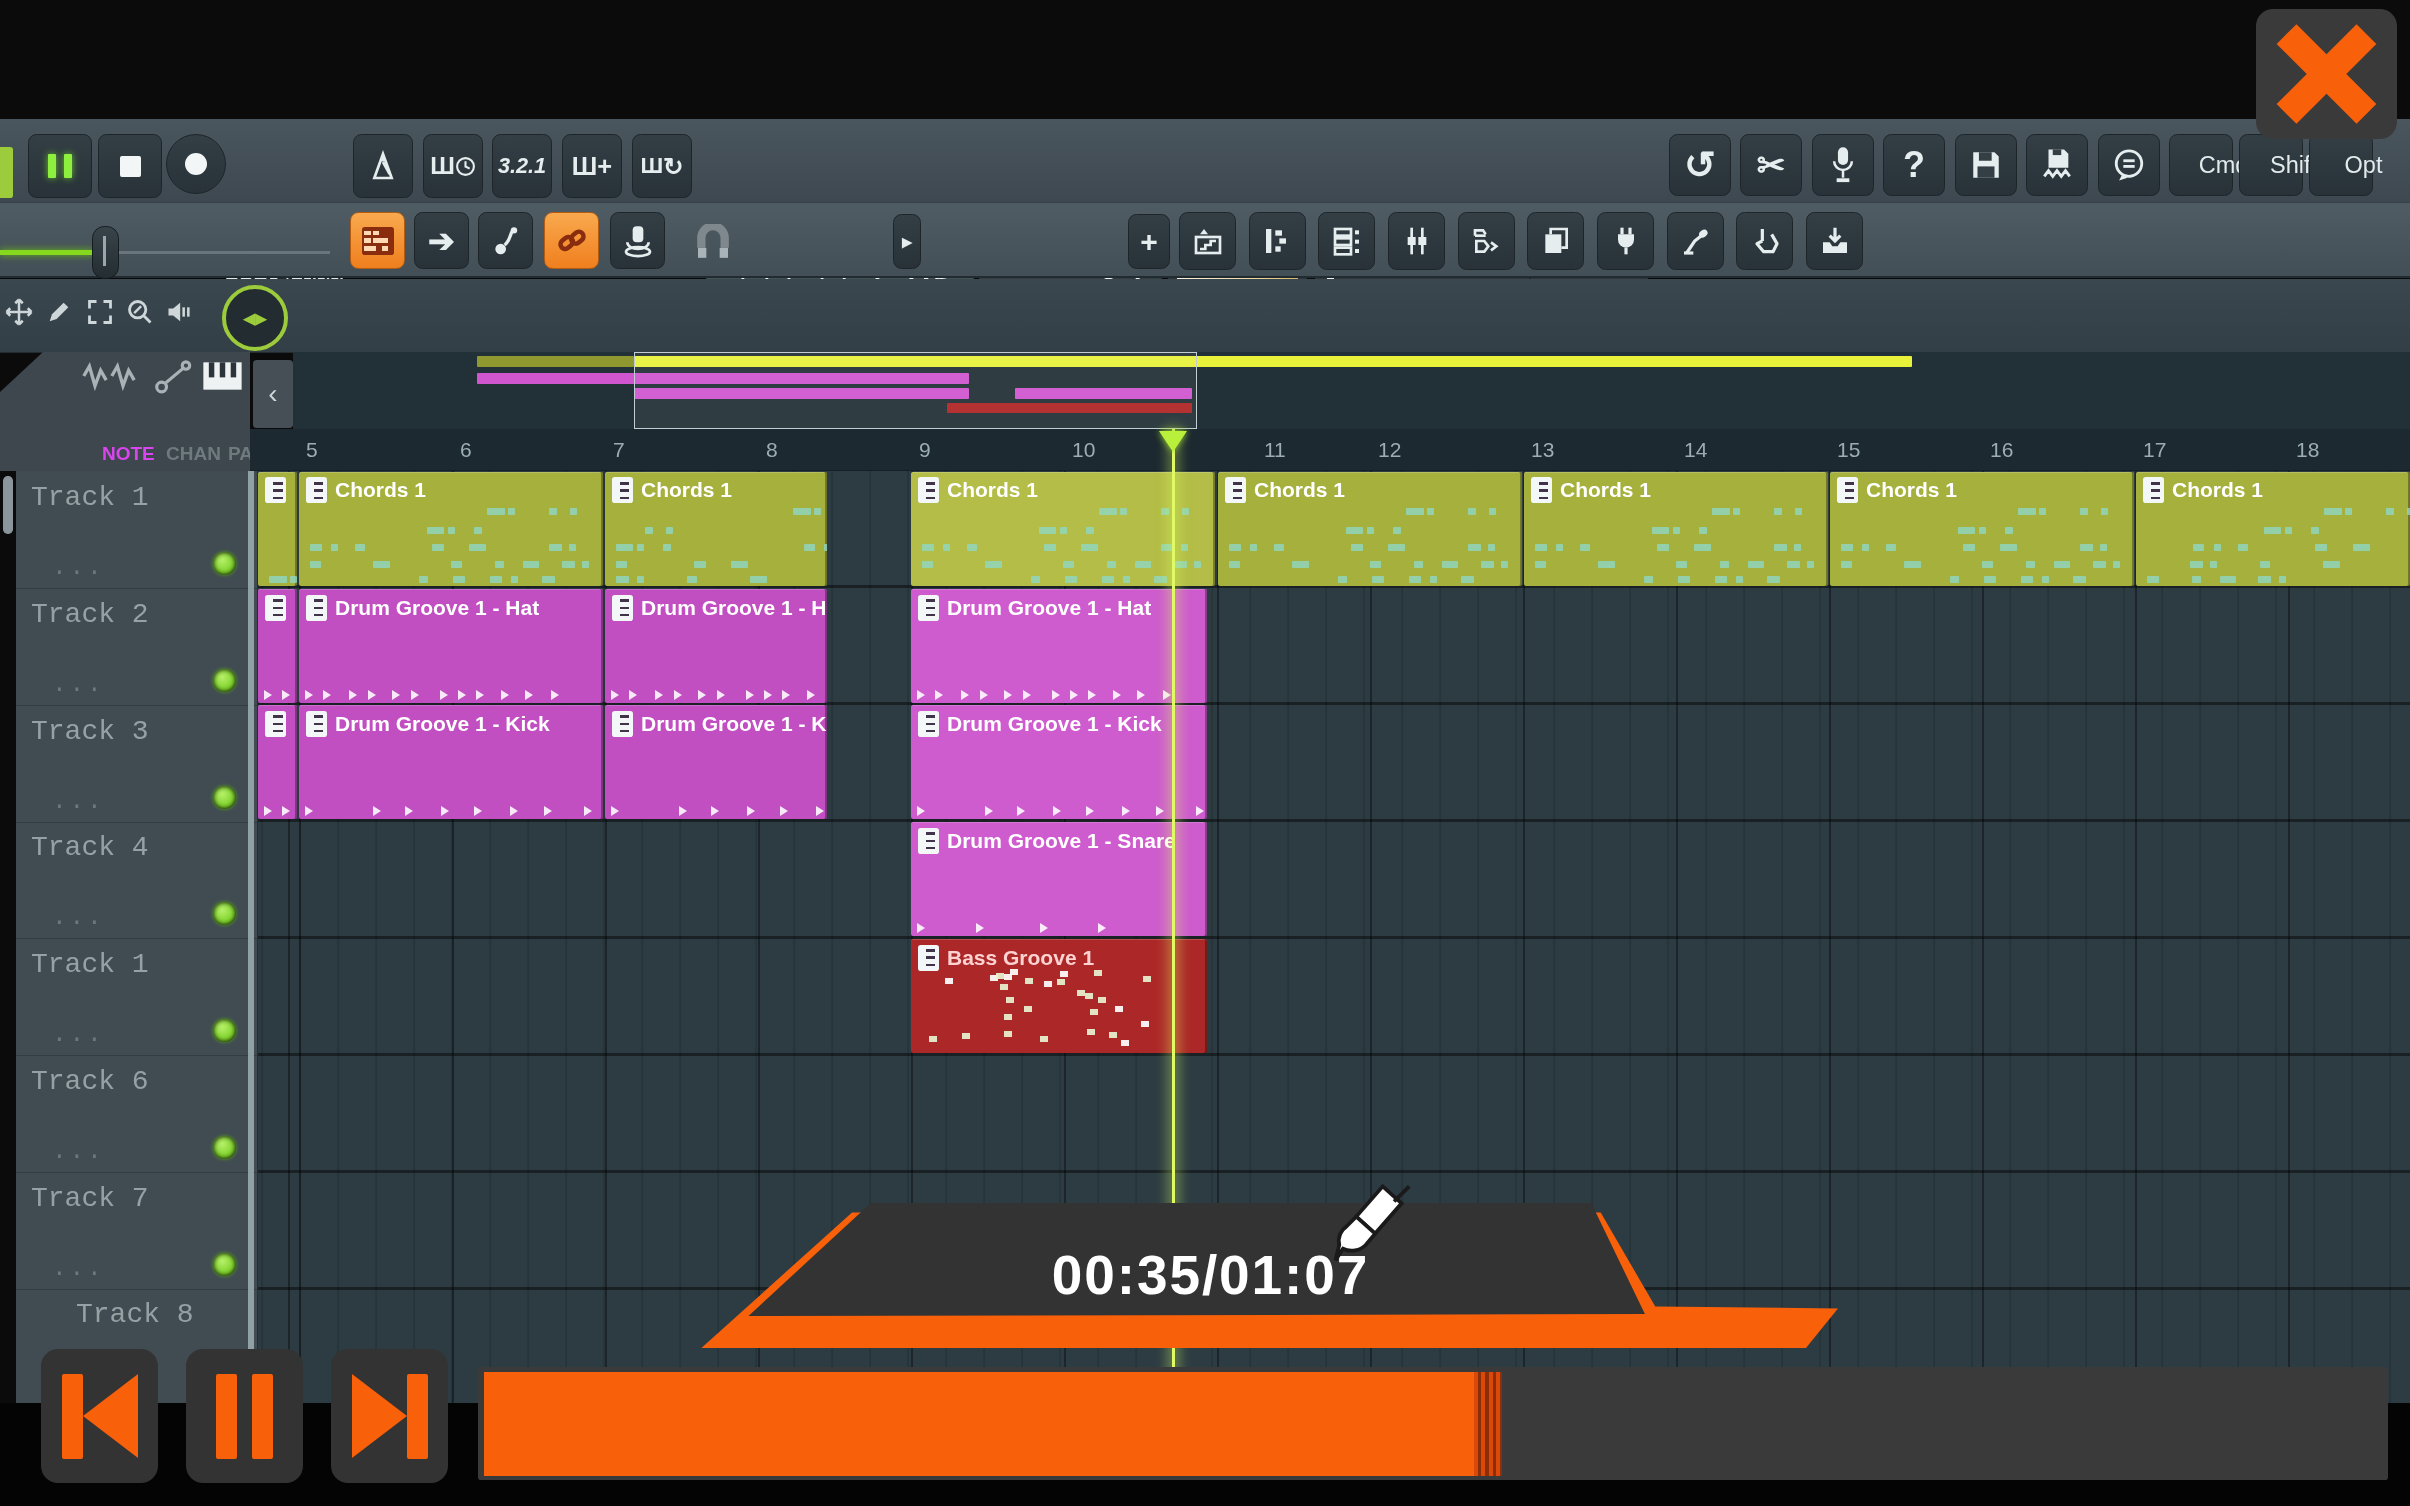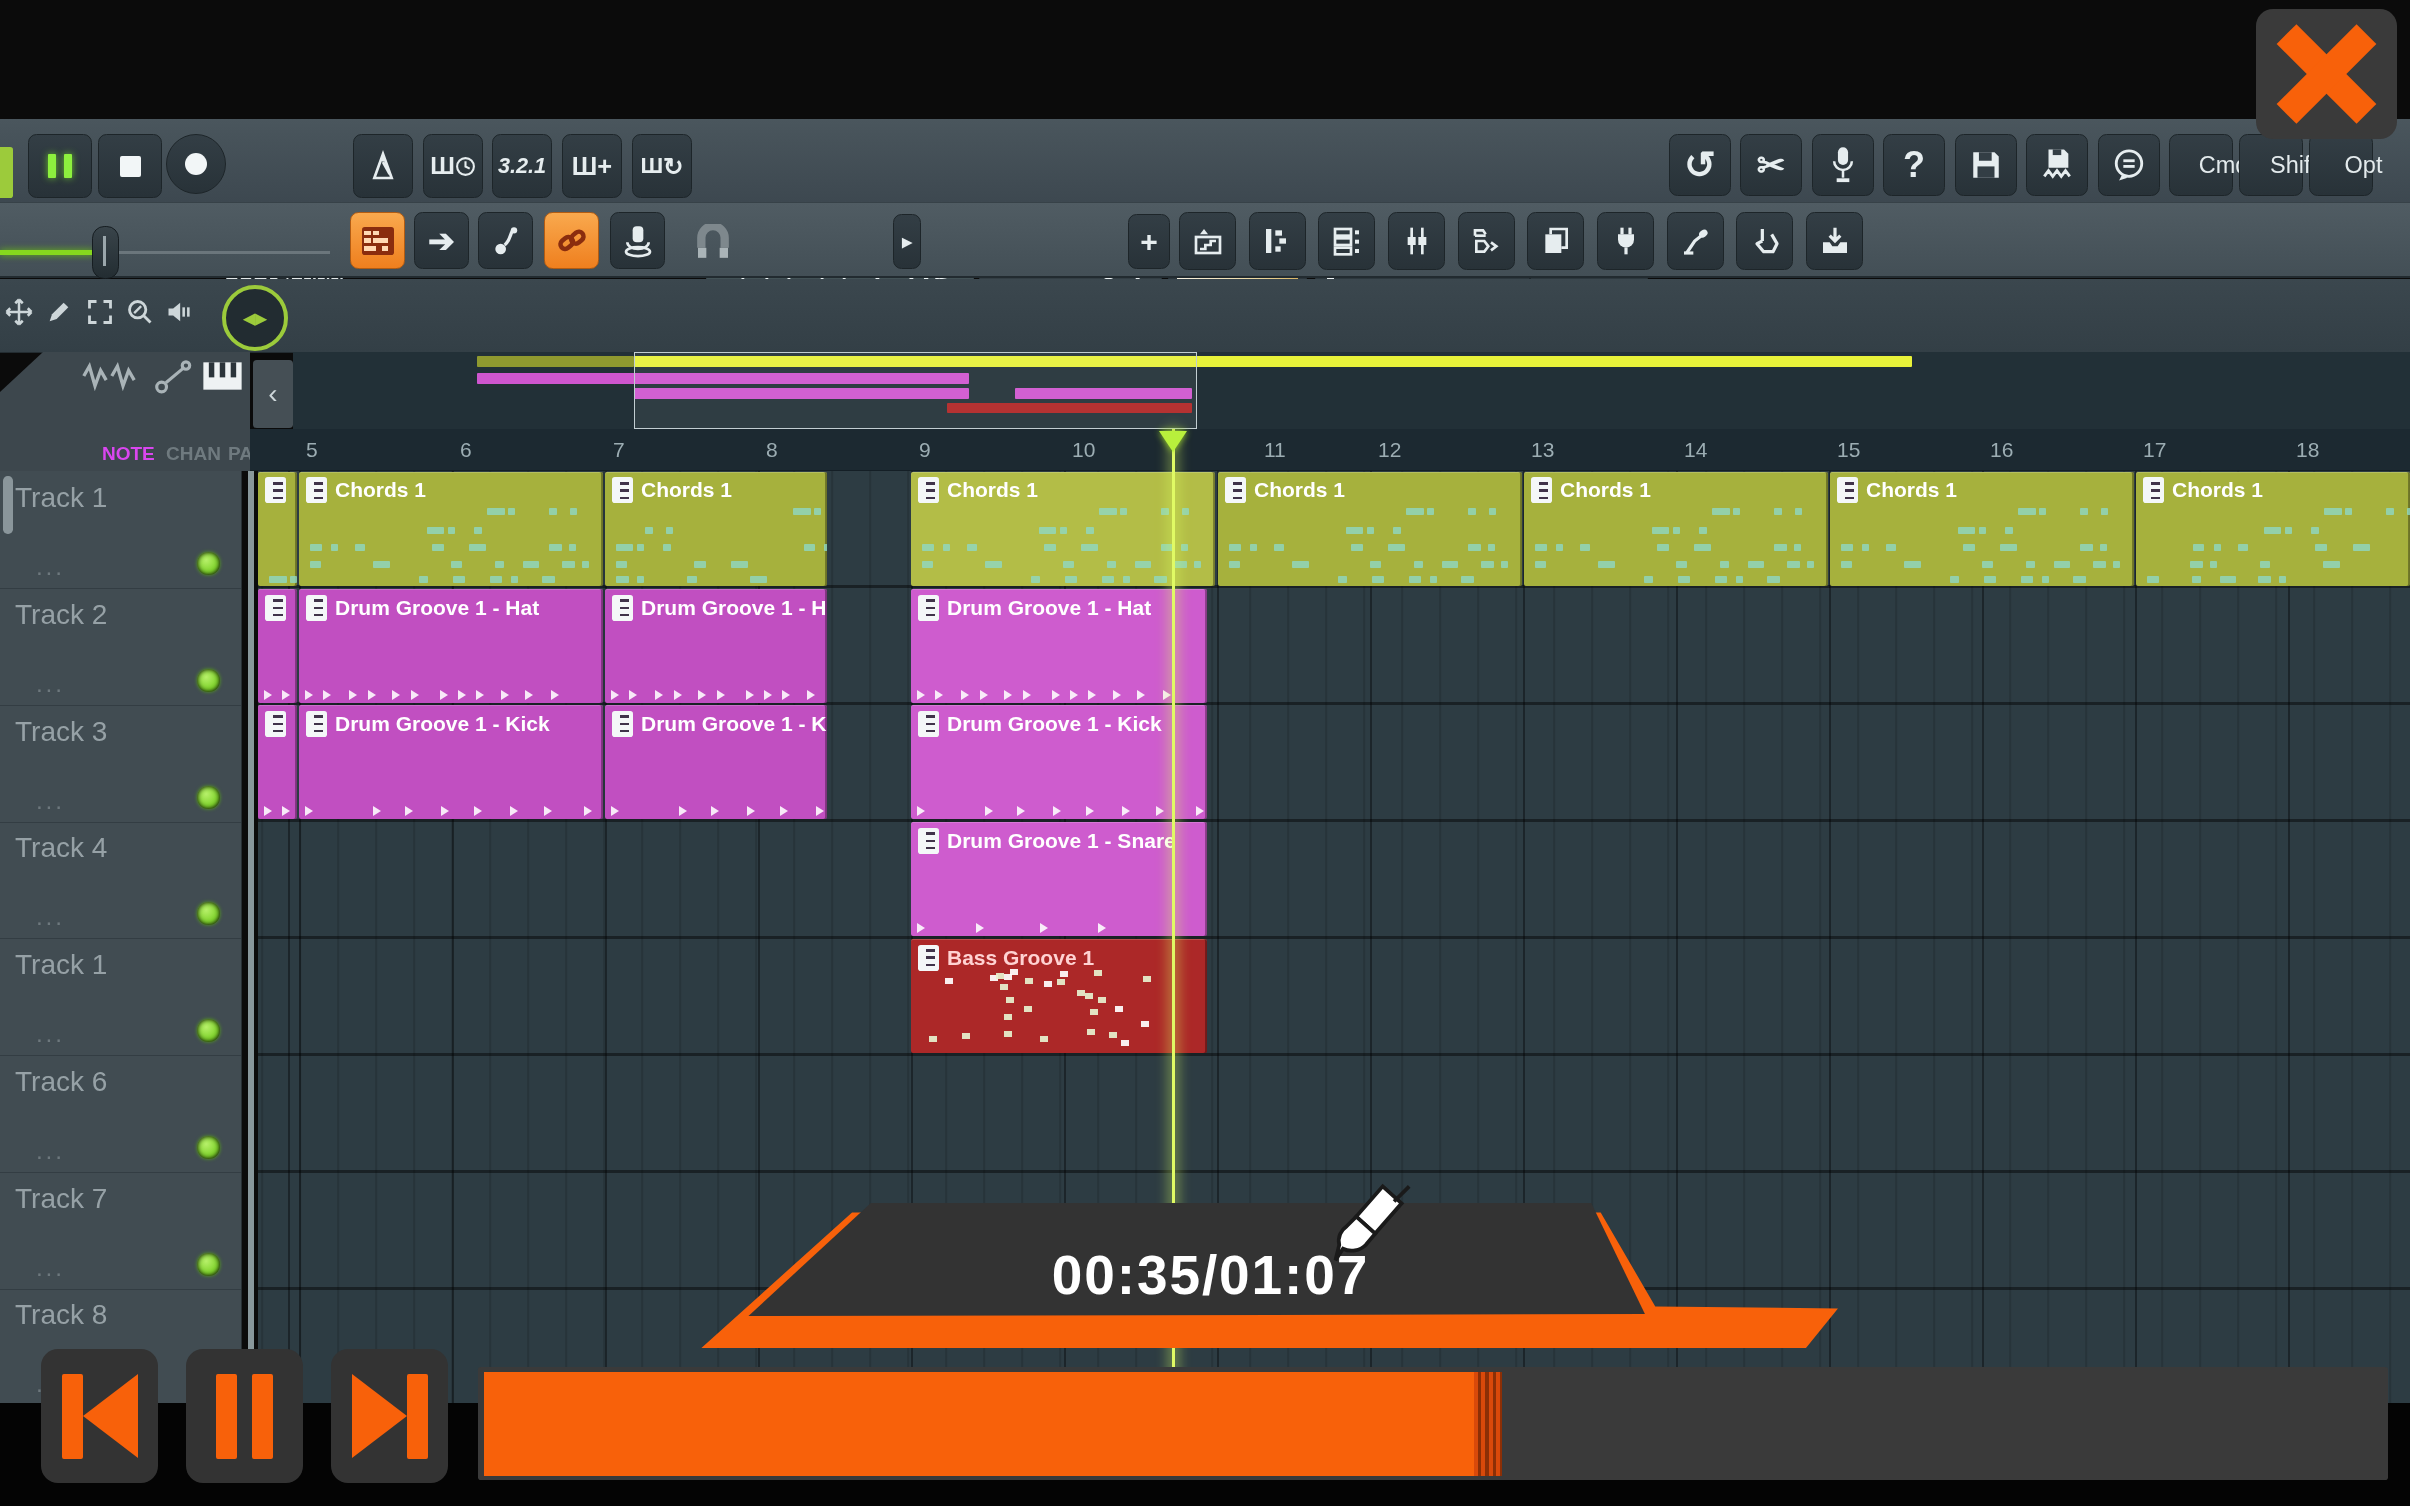--- a/index.html
+++ b/index.html
@@ -60,21 +60,21 @@
           display:flex;align-items:center;justify-content:center;color:#9ccb3b;font-size:24.5px;}
   #corner{left:0;top:352px;width:250px;height:119px;background:#3d474d;
           clip-path:polygon(43px 0,100% 0,100% 100%,0 100%,0 40px);}
   #cornerlabels{position:absolute;left:0;top:443px;width:250px;font-size:19px;font-weight:bold;}
   #collapse{left:253px;top:360px;width:40px;height:68px;background:#454f55;border-radius:3.8px;color:#cdd6d9;
             display:flex;align-items:center;justify-content:center;font-size:28px;}
   #ministrip{left:293px;top:352px;width:2118px;height:77px;background:#223037;}
   .mobar{position:absolute;border-radius:0.9px;}
   #moview{position:absolute;left:341px;top:0;width:561px;height:75px;border:1.9px solid #c2ced2;background:#ffffff10;}
   #ruler{left:250px;top:429px;width:2160px;height:41px;background:#1c2931;border-bottom:1.9px solid #141f26;color:#9cadb3;font-size:21px;}
-  #trackpanel{left:0;top:471px;width:241px;height:932px;background:#414c52;border-right:1.9px solid #272f34;}
+  #trackpanel{left:16px;top:471px;width:241px;height:932px;background:#414c52;border-right:1.9px solid #272f34;font-family:Liberation Mono, monospace;}
   #vscroll{left:2.8px;top:476px;width:10.4px;height:58px;background:#8a969b;border-radius:4.7px;}
   #divline{left:248px;top:471px;width:5.6px;height:932px;background:#9fb0b5;opacity:.85;}
   #cliparea{left:258px;top:471px;width:2153px;height:932px;background:#2d3c43;
      background-image:
        repeating-linear-gradient(to bottom, transparent 0 114px, rgba(0,0,0,.45) 114px 117px),
        repeating-linear-gradient(to right, rgba(0,0,0,.38) 0 1.9px, transparent 1.9px 153px),
        repeating-linear-gradient(to right, rgba(0,0,0,.14) 0 1.9px, transparent 1.9px 38px);
      background-position:0 0,41px 0,3.2px 0;}
   .trackrow{position:absolute;left:0;width:241px;height:117px;border-bottom:1.9px solid #333d43;}
   .tname{position:absolute;left:15px;top:11.3px;font-size:28px;color:#96a1a6;}
@@ -495,21 +495,21 @@
       <div class="trackrow" style="top: 584px;">
         <span class="tname">Track 6</span>
         <span class="tdots">...</span>
         <span class="led"></span>
       </div>
       <div class="trackrow" style="top: 701px;">
         <span class="tname">Track 7</span>
         <span class="tdots">...</span>
         <span class="led"></span>
       </div>
-      <div class="trackrow" style="top: 817px;">
+      <div class="trackrow" style="top: 817px; margin-left: 45px;">
         <span class="tname">Track 8</span>
         <span class="tdots">...</span>
         <span class="led"></span>
       </div>
     </div>
   <div id="vscroll" class="abs"></div>
   <div id="divline" class="abs"></div>
   <div id="cliparea" class="abs">
       <div class="clip k-chords" style="left: 0.1px; top: 0.9px; width: 39px; height: 114px;">
         <span class="clip-ico"></span>

